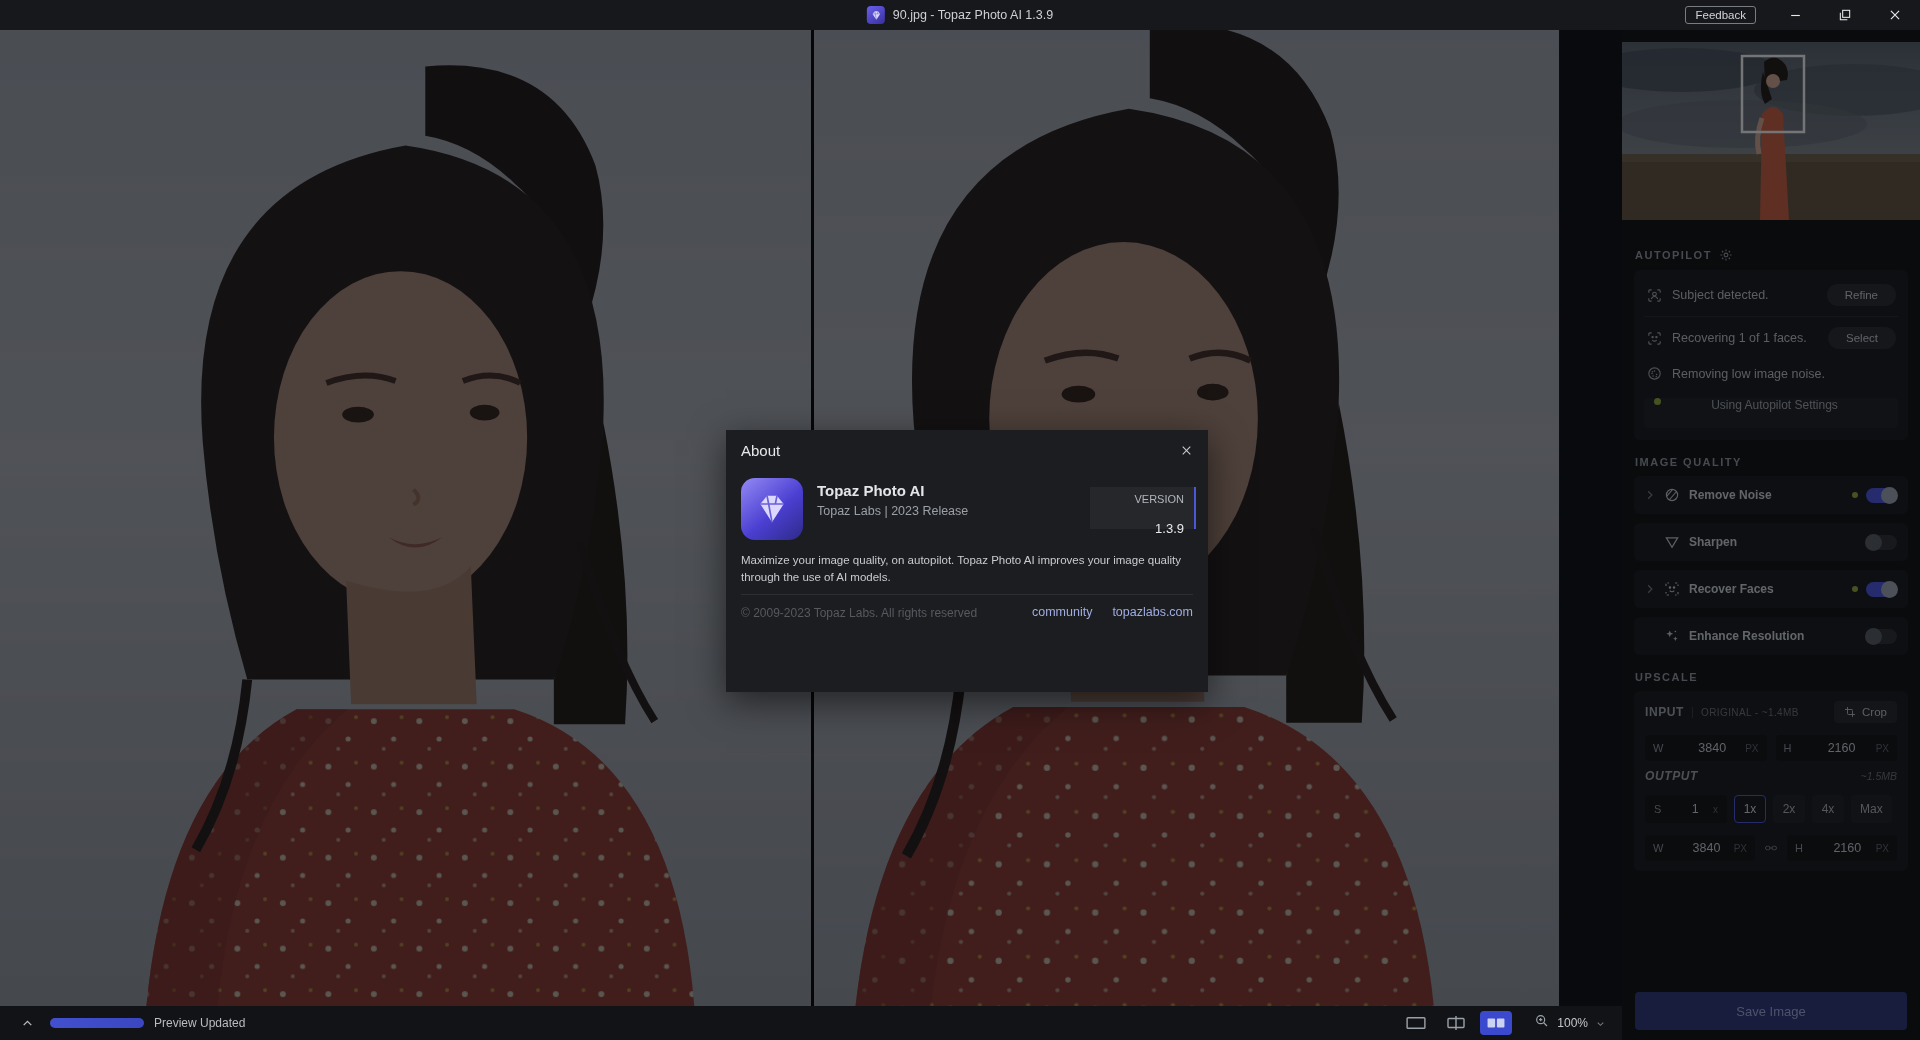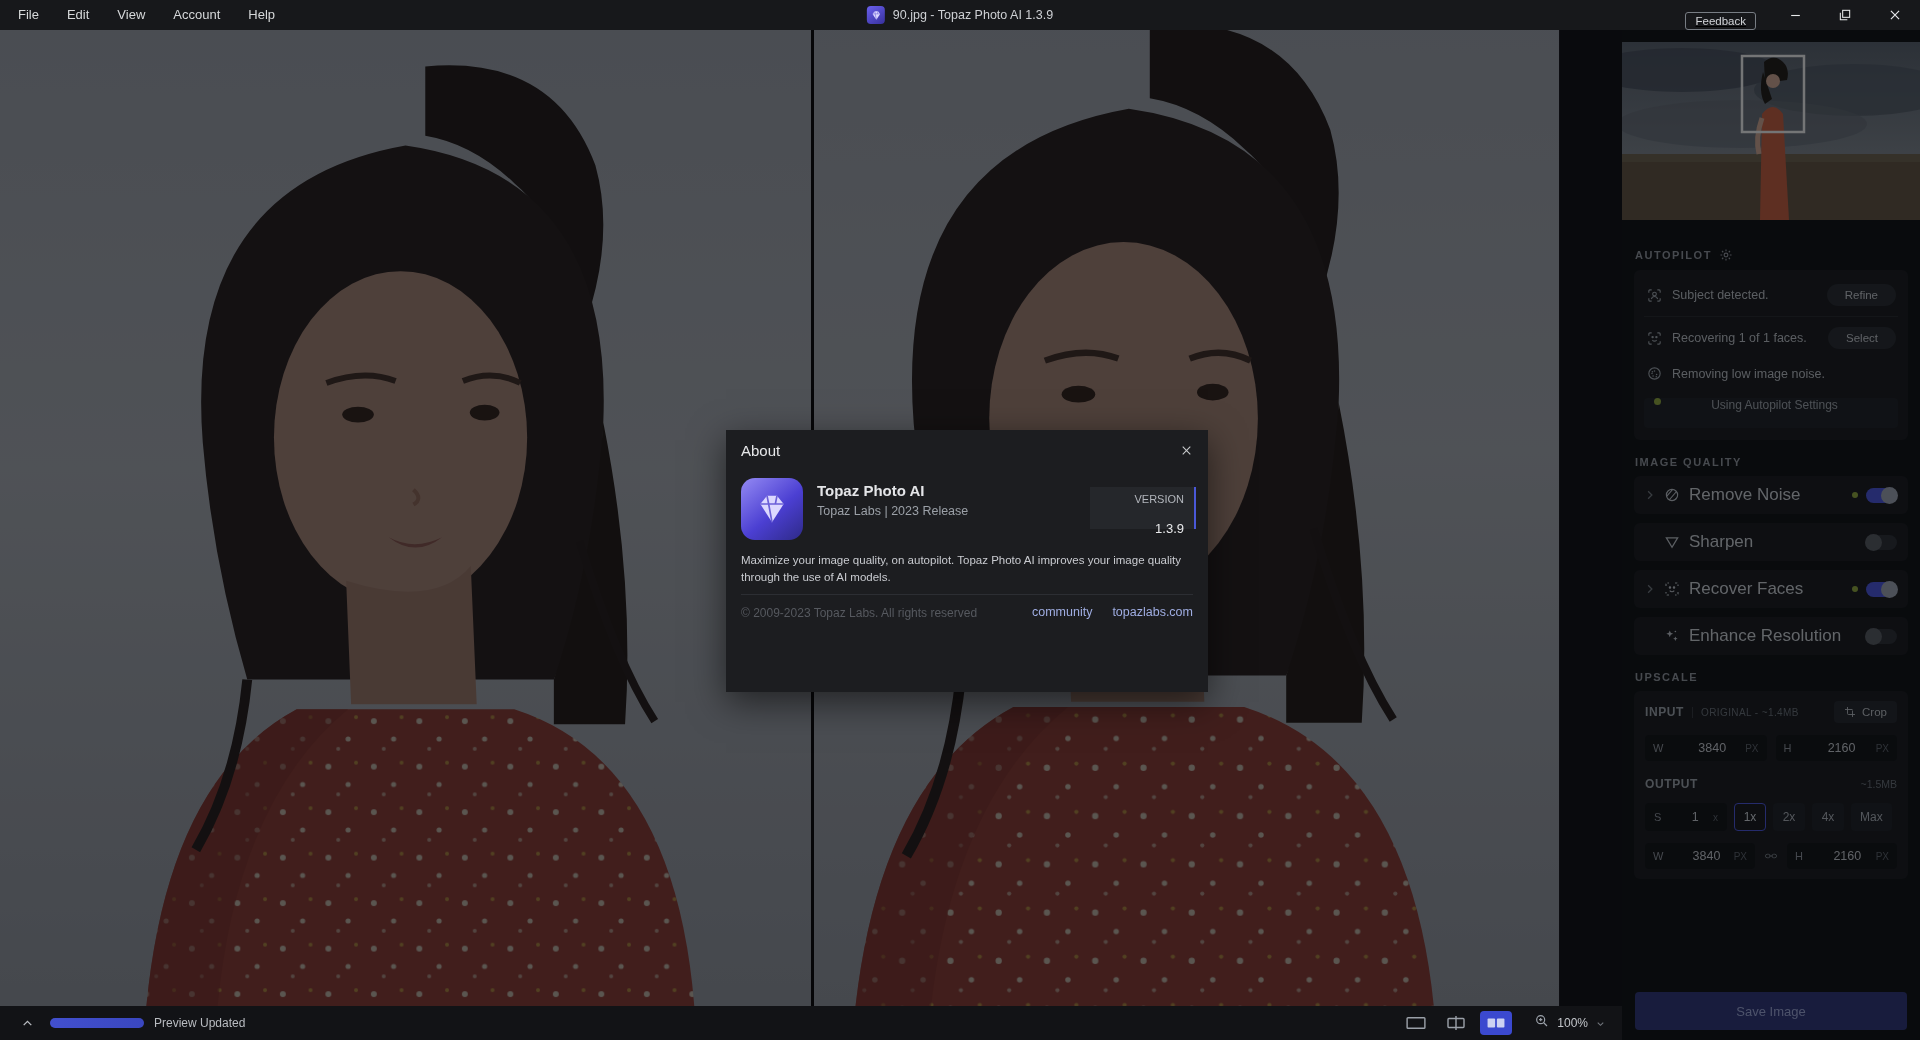--- a/index.html
+++ b/index.html
@@ -12,21 +12,21 @@
               background:#17181b; display:flex; align-items:center; z-index:60; }
   .menus { display:flex; align-items:center; padding-left:4px; }
   .menu-item { padding:0 14px; font-size:13px; color:#d6d8da; height:30px;
                line-height:30px; cursor:default; }
   .window-title { position:absolute; left:50%; top:0; transform:translateX(-50%);
                   height:30px; display:flex; align-items:center; gap:8px;
                   color:#ced0d4; font-size:12.5px; }
   .app-gem { width:18px; height:18px; border-radius:4px;
              background:linear-gradient(145deg,#6a60ee,#37309c);
              display:grid; place-items:center; }
-  .titlebar-right { margin-left:auto; display:flex; align-items:flex-end;text-decoration:underline; }
+  .titlebar-right { margin-left:auto; display:flex; align-items:center; }
   .feedback-btn { border:1px solid #787d84; border-radius:3px; color:#d2d4d8;
                   font-size:11.5px; padding:2px 9px; margin-right:14px; background:transparent; }
   .winbtn { width:50px; height:30px; display:grid; place-items:center; color:#e8e9eb; }
 
   
   .main-canvas { position:absolute; top:30px; left:0; width:1622px; height:1010px;
                  background:#101114; }
   .photo-area { position:absolute; top:0; left:0; width:1622px; height:976px; display:flex; }
   .panel { position:relative; overflow:hidden; height:100%; }
   .panel-left { width:811px; }
@@ -63,21 +63,21 @@
   .pill-btn { margin-left:auto; background:#26282e; border:none; color:#c0c4ca;
               font-size:11.5px; padding:5px 18px; border-radius:12px; }
   .ap-divider { height:1px; background:#24262b; margin:2px 0; }
   .ap-status { display:flex; margin:8px 0 6px; background:#1d1f24;
                border-radius:4px; height:30px; padding:0 10px; }
   .green-dot { width:7px; height:7px; border-radius:50%; background:#8ca43c; flex:none; }
   .ap-status-label { flex:1; text-align:center; font-size:12px; color:#9aa0a8; }
 
   .iq-item { display:flex; align-items:center; gap:8px; margin:0 12px 9px;
              background:#17181c; border-radius:6px; height:38px; padding:0 11px; }
-  .iq-label { font-size:17px; color:#c6cad0; }
+  .iq-label { font-size:12px; color:#c6cad0;font-weight:bold; }
   .iq-spacer { flex:1; }
   .toggle { width:31px; height:15px; border-radius:8px; position:relative; flex:none; }
   .toggle.on { background:#4753d8; }
   .toggle.off { background:#2a2c33; }
   .toggle .knob { position:absolute; top:-1px; width:17px; height:17px; border-radius:50%; }
   .toggle.on .knob { right:-1px; background:#9aa0ad; }
   .toggle.off .knob { left:-1px; background:#55585f; }
   .chev-slot { width:10px; display:grid; place-items:center; }
 
   .upscale-box { margin:0 12px; background:#17181c; border-radius:6px; padding:10px 11px; }
@@ -87,21 +87,21 @@
              padding-left:8px; border-left:1px solid #33363c; }
   .crop-btn { margin-left:auto; display:flex; align-items:center; gap:6px;
               background:#22242a; border:none; border-radius:4px; color:#b8bcc2;
               font-size:11.5px; padding:5px 10px; }
   .dim-row { display:flex; align-items:center; gap:9px; margin-top:12px; }
   .dim-field { flex:1; display:flex; align-items:center; background:#101114;
                border-radius:4px; height:26px; padding:0 8px; }
   .dim-key { font-size:11px; color:#8a8f98; }
   .dim-val { flex:1; text-align:center; font-size:12.5px; color:#c0c4ca;padding-left:16px; }
   .dim-unit { font-size:10px; color:#5a6068; }
-  .out-head { margin-top:16px; }
+  .out-head { margin-top:8px;font-style:italic; }
   .out-size { margin-left:auto; font-size:10.5px; color:#686e76; }
   .scale-row { display:flex; align-items:center; gap:7px; margin-top:12px; }
   .scale-custom { display:flex; align-items:center; background:#101114; border-radius:4px;
                   height:28px; padding:0 9px; gap:12px; width:82px; }
   .scale-btn { height:28px; min-width:32px; padding:0 8px; border-radius:4px;
                background:#1c1e24; border:1px solid transparent; color:#a7acb4;
                font-size:12px; }
   .scale-btn.selected { border-color:#4753d8; background:#15161b; color:#ccd0d6; }
   .save-btn { position:absolute; left:13px; bottom:10px; width:272px; height:38px;
               border:none; border-radius:4px; background:#2d3475; color:#9aa3d4;
@@ -188,27 +188,20 @@
       <rect x="120" y="14" width="62" height="76" fill="none" stroke="#ececec" stroke-width="2.5"></rect>
     </g>
     <g id="gem">
       <path d="M5 9 L9 4 H15 L19 9 L12 20 Z" fill="#dcd8ff"></path>
       <path d="M5 9 H19 M9 4 L10 9 L12 20 M15 4 L14 9" stroke="#6b5fd8" stroke-width="1" fill="none"></path>
     </g>
   </defs>
 </svg>
 
 <div class="titlebar">
-  <div class="menus">
-    <span class="menu-item">File</span>
-    <span class="menu-item">Edit</span>
-    <span class="menu-item">View</span>
-    <span class="menu-item">Account</span>
-    <span class="menu-item">Help</span>
-  </div>
   <div class="window-title">
     <span class="app-gem">
       <svg width="13" height="13" viewBox="0 0 24 24">
           <use href="#gem"></use>
         </svg>
     </span>
     <span>90.jpg - Topaz Photo AI 1.3.9</span>
   </div>
   <div class="titlebar-right">
     <button class="feedback-btn">Feedback</button>

